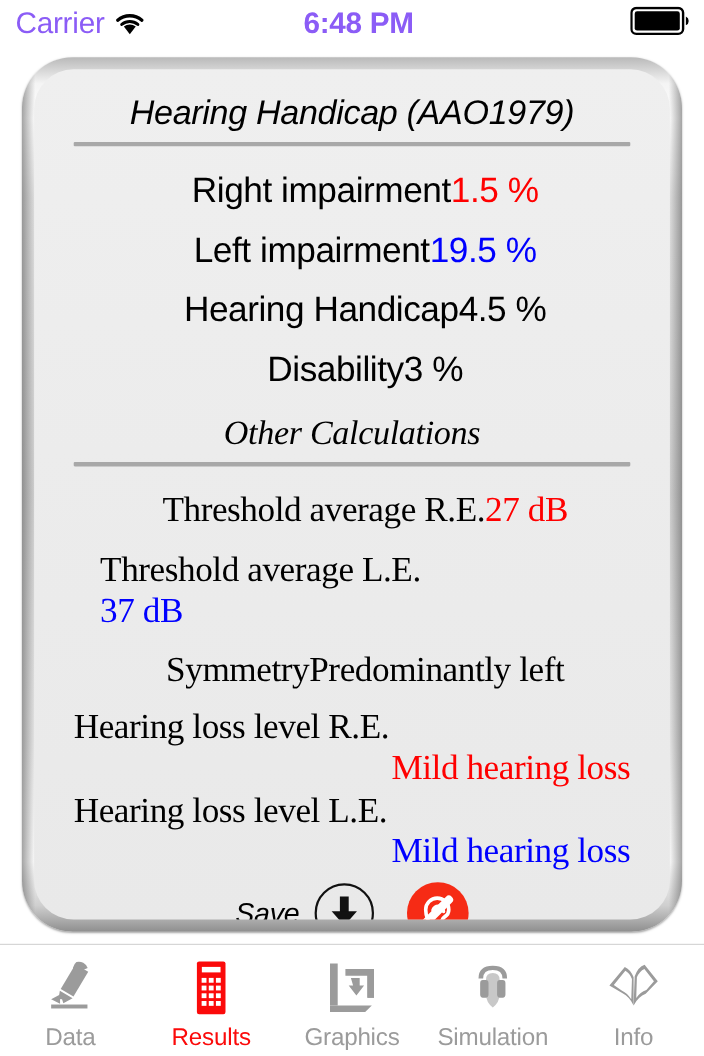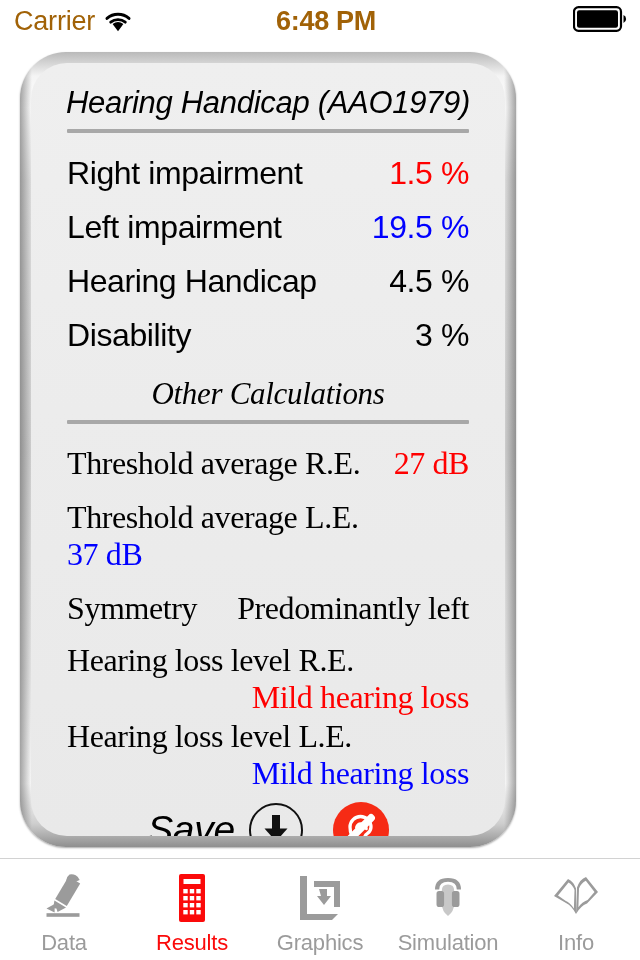--- a/index.html
+++ b/index.html
@@ -22,21 +22,21 @@
 
   
   #status-bar {
     position: absolute;
     top: 0; left: 0;
     width: 640px;
     height: 42px;
     background: #ffffff;
     display: flex;
     align-items: center;
-    color: #a16207;
+    color: #8b5cf6;
   }
   #status-left {
     position: absolute;
     left: 14px;
     display: flex;
     align-items: center;
     gap: 9px;
   }
   .status-carrier {
     font-size: 27px;
@@ -57,21 +57,21 @@
     right: 13px;
     display: flex;
     align-items: center;
   }
 
   
   #panel-bezel {
     position: absolute;
     left: 20px;
     top: 52px;
-    width: 496px;
+    width: 600px;
     height: 795px;
     border-radius: 46px;
     background:
       linear-gradient(to bottom,
         #b9b9b9 0%,
         #f4f4f4 3%,
         #ffffff 7%,
         #e2e2e2 16%,
         #d2d2d2 50%,
         #e8e8e8 78%,
@@ -118,25 +118,26 @@
     background: #a8a8a8;
     margin: 8px 36px 0 36px;
     border-radius: 1px;
   }
 
   .rows { padding: 0 36px; }
 
   .row {
     display: flex;
     align-items: baseline;
-    justify-content: space-between;
+    justify-content: center;
     font-size: 32px;
     color: #000;
     letter-spacing: -0.4px;
     white-space: nowrap;
+    margin-left: 24px;
   }
   .row .label { text-align: left; }
   .row .value { text-align: right; }
 
   .row-wrap { display: block; font-size: 32px; letter-spacing: -0.4px; }
   .row-wrap .label { display: block; text-align: left; color: #000; }
   .row-wrap .value { display: block; text-align: right; }
 
   .v-red  { color: #ff0000; }
   .v-blue { color: #0000ff; }
@@ -145,21 +146,21 @@
   
   #action-row {
     display: flex;
     align-items: center;
     justify-content: center;
     gap: 14px;
     margin-top: 10px;
   }
   #save-label {
     font-style: italic;
-    font-size: 39px;
+    font-size: 26px;
     color: #000;
     letter-spacing: -0.3px;
   }
   #save-circle {
     width: 54px; height: 54px;
     border-radius: 50%;
     border: 2.5px solid #111;
     display: flex;
     align-items: center;
     justify-content: center;

